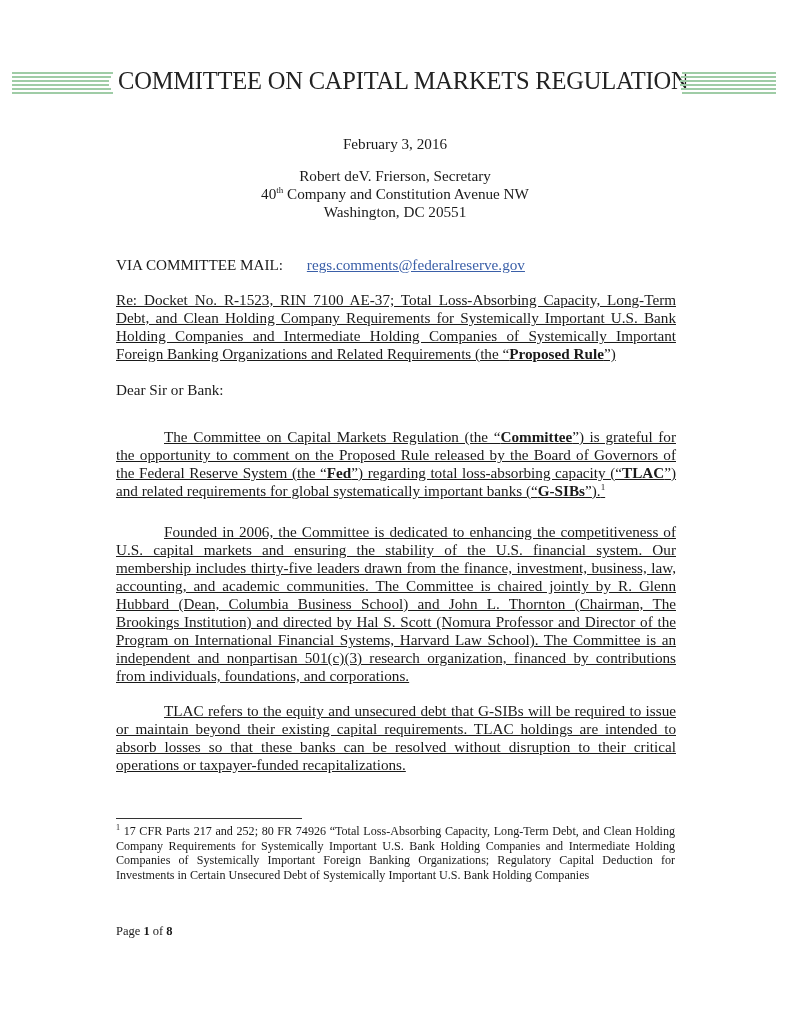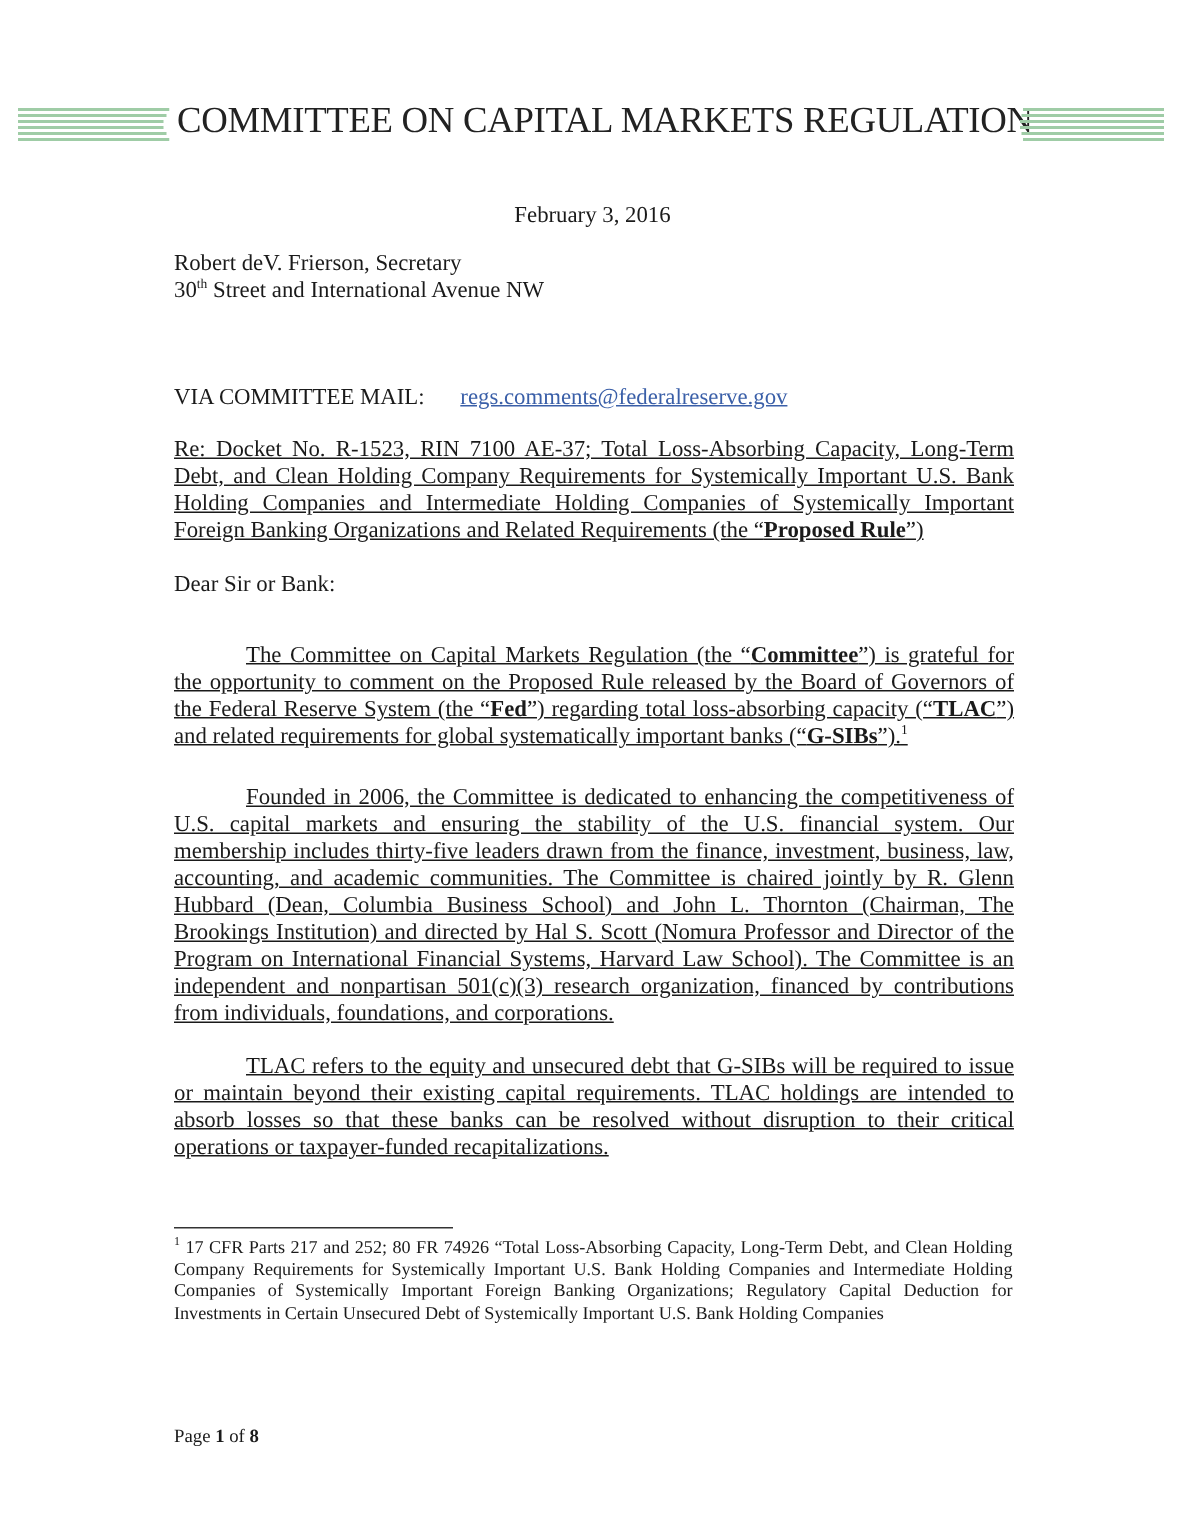--- a/index.html
+++ b/index.html
@@ -15,21 +15,21 @@
   .block { position: absolute; left: 116px; width: 560px; font-size: 15.2px; line-height: 18px; }
   .just { text-align: justify; }
   .just p { margin: 0; text-decoration: underline; }
   .indent { text-indent: 48px; }
   a.email { color: #3a5fa8; text-decoration: underline; margin-left: 20px; }
   sup { font-size: 9px; line-height: 0; vertical-align: 6px; }
   b { font-weight: bold; }
   .fn-rule { position: absolute; left: 116px; top: 818px; width: 186px; height: 1px; background: #333; }
   .footnote { position: absolute; left: 116px; top: 824px; width: 559px; font-size: 12.1px; line-height: 14.7px; text-align: justify; }
   .footnote sup { font-size: 8px; vertical-align: 5px; }
-  .pager { position: absolute; left: 116px; top: 950px; font-size: 12.5px; }
+  .pager { position: absolute; left: 116px; top: 924px; font-size: 12.5px; }
 </style>
 </head>
 <body>
 
 <div class="letterhead">
   <svg class="stripes left" viewBox="0 0 101 22" preserveAspectRatio="none">
     <g fill="#9fcca6">
       <rect x="0" y="0" width="101" height="2"></rect>
       <rect x="0" y="4" width="99" height="2"></rect>
       <rect x="0" y="8" width="97" height="2"></rect>
@@ -46,23 +46,24 @@
       <rect x="0" y="8" width="96" height="2"></rect>
       <rect x="0" y="12" width="96" height="2"></rect>
       <rect x="1" y="16" width="95" height="2"></rect>
       <rect x="2" y="20" width="94" height="2"></rect>
     </g>
   </svg>
 </div>
 
 <div class="page" style="top:135px;text-align:center;">February 3, 2016</div>
 
-<div class="page" style="top:167px;">
+<div class="page" style="top:167px;text-align:center;">
   <div>Robert deV. Frierson, Secretary</div>
-  <div><span>30</span><sup>th</sup><span> Street and International Avenue NW</span></div>
+  <div><span>40</span><sup>th</sup><span> Company and Constitution Avenue NW</span></div>
+  <div>Washington, DC 20551</div>
 </div>
 
 <div class="page" style="top:256px;">
   <span>VIA COMMITTEE MAIL: </span><a class="email" href="#">regs.comments@federalreserve.gov</a>
 </div>
 
 <div class="block just" style="top:291px;">
   <p><span>Re: Docket No. R-1523, RIN 7100 AE-37; Total Loss-Absorbing Capacity, Long-Term Debt, and Clean Holding Company Requirements for Systemically Important U.S. Bank Holding Companies and Intermediate Holding Companies of Systemically Important Foreign Banking Organizations and Related Requirements (the “</span><b>Proposed Rule</b><span>”)</span></p>
 </div>
 

